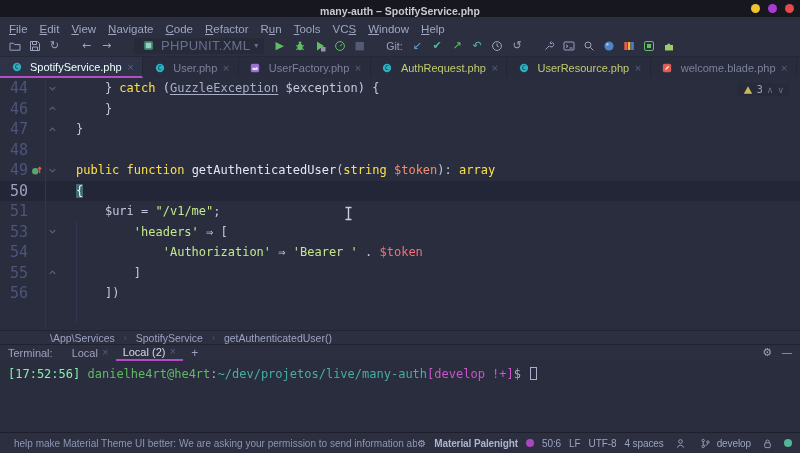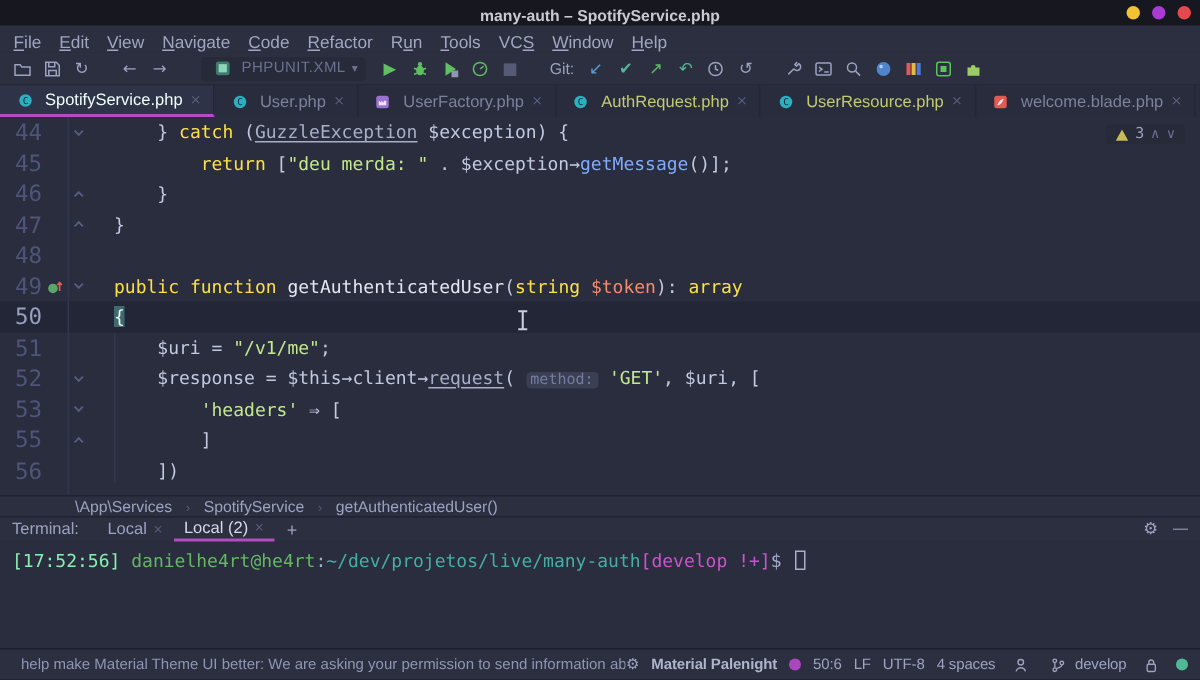--- a/index.html
+++ b/index.html
@@ -16,21 +16,21 @@
 .menubar{height:18px;background:#2B2F40;display:flex;align-items:flex-end;padding-left:3px}
 .menu-item{font-size:11.5px;color:#A0A6C2;padding:0 6px;cursor:default}
 .menu-item u{text-decoration:underline;text-underline-offset:1px}
 
 
 .toolbar{height:22px;background:#2B2F40;display:flex;align-items:center;padding-left:6px;gap:3px;border-bottom:1px solid #242838}
 .tbicon{width:17px;height:17px;display:flex;align-items:center;justify-content:center;font-family:"DejaVu Sans",sans-serif;font-size:11px;line-height:1}
 .tb-gap{width:9px}
 .tb-label{font-size:10.5px;color:#9CA2C0;padding:0 3px}
 .runconfig{display:flex;align-items:center;gap:4px;background:#262A39;border-radius:3px;padding:1px 6px;margin:0 4px;height:16px}
-.runconfig .rc-label{font-size:10px;color:#6A7191;letter-spacing:.3px}
+.runconfig .rc-label{font-size:13px;color:#6A7191;letter-spacing:.3px}
 .runconfig .rc-arrow{font-size:8px;color:#6A7191;font-family:"DejaVu Sans",sans-serif}
 
 
 .tabbar{height:21px;background:#282C3C;display:flex;align-items:stretch}
 .tab{display:flex;align-items:center;gap:5px;padding:0 8px;font-size:11px;border-right:1px solid #232635}
 .tab.active{background:#2F3347;border-bottom:2px solid #B44CC4}
 .tab .close{color:#5A6080;font-size:9px;font-family:"DejaVu Sans",sans-serif}
 
 
 .editor{height:252px;background:#292D3E;position:relative;overflow:hidden;font-family:"DejaVu Sans Mono",monospace;font-size:12px}
@@ -279,42 +279,39 @@
         </span>
         <span style="color: rgb(124, 130, 156);">welcome.blade.php</span>
         <span class="close">×</span>
       </div>
     </div>
 
   <div class="editor" id="editor">
     <div class="codeline"><span class="g-num">44</span><span class="g-icon"></span><span class="g-fold"><svg width="11" height="11" viewBox="0 0 12 12">
             <path d="M3 4.5l3 3 3-3" stroke="#565E80" fill="none" stroke-width="1.4"></path>
           </svg></span><span class="code">    <span>} </span><span class="tok-k">catch</span><span> (</span><span class="tok-u">GuzzleException</span><span> </span><span>$exception</span><span>) {</span></span></div>
-      <div class="codeline"><span class="g-num">45</span><span class="g-icon"></span><span class="g-fold"></span><span class="code">        <span class="tok-k">return</span><span> [</span><span class="tok-s">"deu merda: "</span><span> . $exception→</span><span class="tok-fn">getMessage</span><span>()];</span></span></div>
       <div class="codeline"><span class="g-num">46</span><span class="g-icon"></span><span class="g-fold"><svg width="11" height="11" viewBox="0 0 12 12">
             <path d="M3 7.5l3-3 3 3" stroke="#565E80" fill="none" stroke-width="1.4"></path>
           </svg></span><span class="code">    <span>}</span></span></div>
       <div class="codeline"><span class="g-num">47</span><span class="g-icon"></span><span class="g-fold"><svg width="11" height="11" viewBox="0 0 12 12">
             <path d="M3 7.5l3-3 3 3" stroke="#565E80" fill="none" stroke-width="1.4"></path>
           </svg></span><span class="code"><span>}</span></span></div>
       <div class="codeline"><span class="g-num">48</span><span class="g-icon"></span><span class="g-fold"></span><span class="code"></span></div>
       <div class="codeline"><span class="g-num">49</span><span class="g-icon"><svg width="12" height="12" viewBox="0 0 12 12">
             <circle cx="4.3" cy="7.3" r="3.2" fill="#59A869"></circle>
             <path d="M8.7 9V3.6M7.2 5L8.7 3.4 10.2 5" stroke="#E35A52" fill="none" stroke-width="1.2"></path>
           </svg></span><span class="g-fold"><svg width="11" height="11" viewBox="0 0 12 12">
             <path d="M3 4.5l3 3 3-3" stroke="#565E80" fill="none" stroke-width="1.4"></path>
           </svg></span><span class="code"><span class="tok-k">public</span><span> </span><span class="tok-k">function</span><span> </span><span class="tok-d">getAuthenticatedUser</span><span>(</span><span class="tok-k">string</span><span> </span><span class="tok-p">$token</span><span>): </span><span class="tok-k">array</span></span></div>
       <div class="codeline active"><span class="g-num">50</span><span class="g-icon"></span><span class="g-fold"></span><span class="code"><span class="tok-b">{</span></span></div>
       <div class="codeline"><span class="g-num">51</span><span class="g-icon"></span><span class="g-fold"></span><span class="code">    <span>$uri = </span><span class="tok-s">"/v1/me"</span><span>;</span></span></div>
-      <div class="codeline"><span class="g-num">52</span><span class="g-icon"></span><span class="g-fold"><svg width="11" height="11" viewBox="0 0 12 12">
-            <path d="M3 4.5l3 3 3-3" stroke="#565E80" fill="none" stroke-width="1.4"></path>
-          </svg></span><span class="code">    <span>$response = $this→client→</span><span class="tok-u">request</span><span>( </span><span class="tok-h">method:</span><span> </span><span class="tok-s">'GET'</span><span>, $uri, [</span></span></div>
       <div class="codeline"><span class="g-num">53</span><span class="g-icon"></span><span class="g-fold"><svg width="11" height="11" viewBox="0 0 12 12">
             <path d="M3 4.5l3 3 3-3" stroke="#565E80" fill="none" stroke-width="1.4"></path>
           </svg></span><span class="code">        <span class="tok-s">'headers'</span><span> ⇒ [</span></span></div>
+      <div class="codeline"><span class="g-num">54</span><span class="g-icon"></span><span class="g-fold"></span><span class="code">            <span class="tok-s">'Authorization'</span><span> ⇒ </span><span class="tok-s">'Bearer '</span><span> . </span><span class="tok-p2">$token</span></span></div>
       <div class="codeline"><span class="g-num">55</span><span class="g-icon"></span><span class="g-fold"><svg width="11" height="11" viewBox="0 0 12 12">
             <path d="M3 7.5l3-3 3 3" stroke="#565E80" fill="none" stroke-width="1.4"></path>
           </svg></span><span class="code">        <span>]</span></span></div>
       <div class="codeline"><span class="g-num">56</span><span class="g-icon"></span><span class="g-fold"></span><span class="code">    <span>])</span></span></div>
       <div class="gutterline"></div>
     <div class="indentguide"></div>
     <div class="inspection">
       <svg width="10" height="10" viewBox="0 0 12 12">
           <path d="M6 1.5 L11 10.5 H1 Z" fill="#C8B95A"></path>
         </svg>

